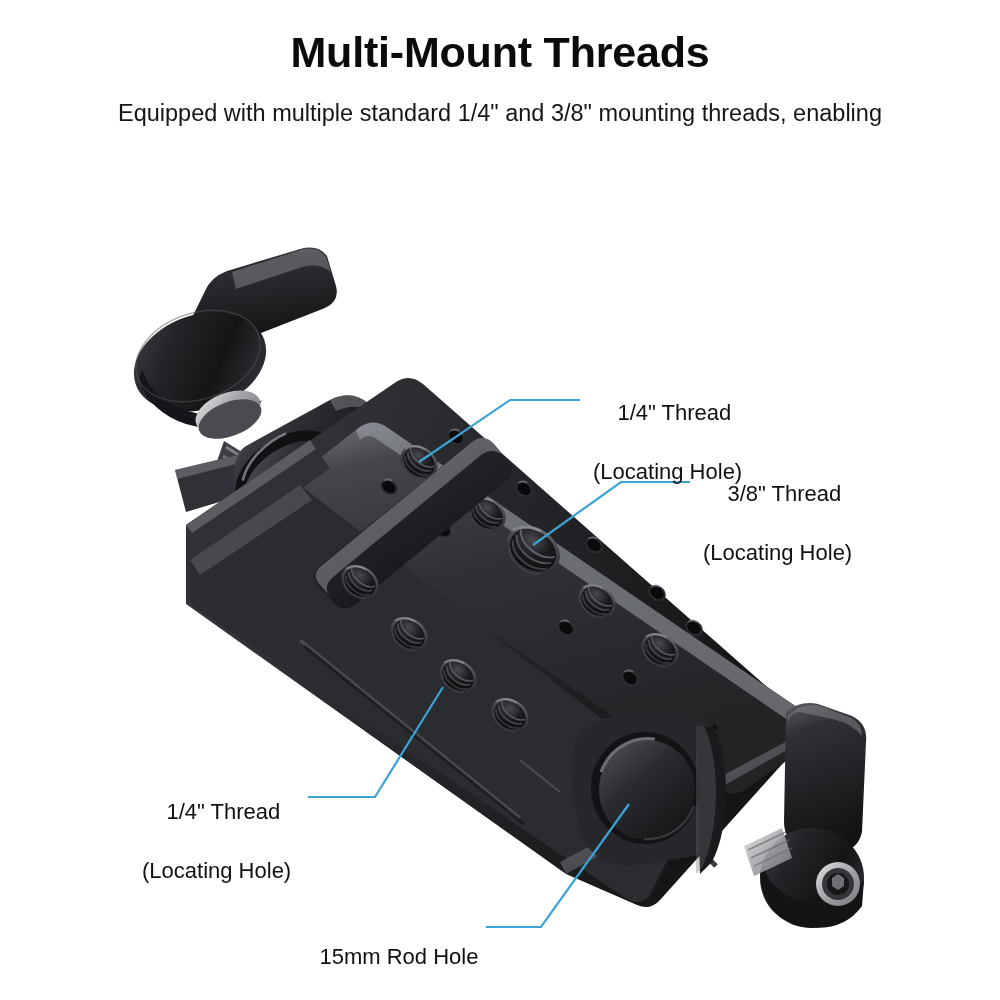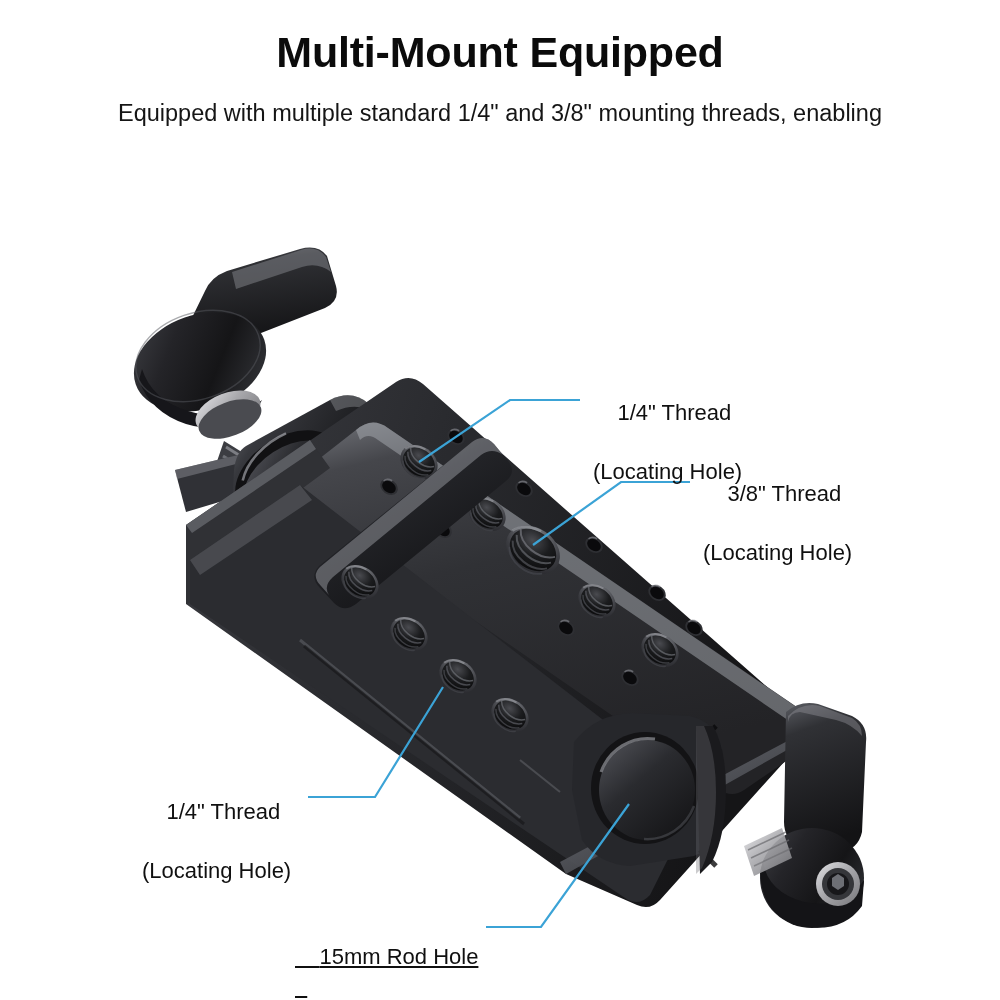--- a/index.html
+++ b/index.html
@@ -48,21 +48,21 @@
     position: absolute;
     font-size: 22px;
     line-height: 1.34;
     color: #101010;
     white-space: pre;
   }
   .anno .l2 { display: block; }
   #anno-quarter-top   { left: 593px; top: 369px; text-align: left; }
   #anno-three-eighth  { left: 703px; top: 450px; text-align: left; }
   #anno-quarter-bottom{ left: 142px; top: 768px; text-align: left; }
-  #anno-rod           { left: 295px; top: 913px; text-align: left; text-decoration: underline; }
+  #anno-rod           { left: 295px; top: 913px; text-align: left; }
 
   
   #leaders {
     position: absolute;
     left: 0; top: 0;
     width: 1000px; height: 1000px;
     pointer-events: none;
   }
 
   
@@ -72,21 +72,21 @@
     width: 1000px;
     height: 1000px;
   }
 </style>
 </head>
 <body>
 
 <div id="page">
 
   <div id="header">
-    <h1 id="title">Multi-Mount Equipped</h1>
+    <h1 id="title">Multi-Mount Threads</h1>
     <p id="subtitle">
       <span class="ln">Equipped with multiple standard 1/4" and 3/8" mounting threads, enabling</span>
     </p>
   </div>
 
   <svg id="product" viewBox="0 0 1000 1000">
     <defs>
 
       <linearGradient id="gPlateTop" x1="0" y1="0" x2="0.35" y2="1">
         <stop offset="0%" stop-color="#75777d"></stop>

